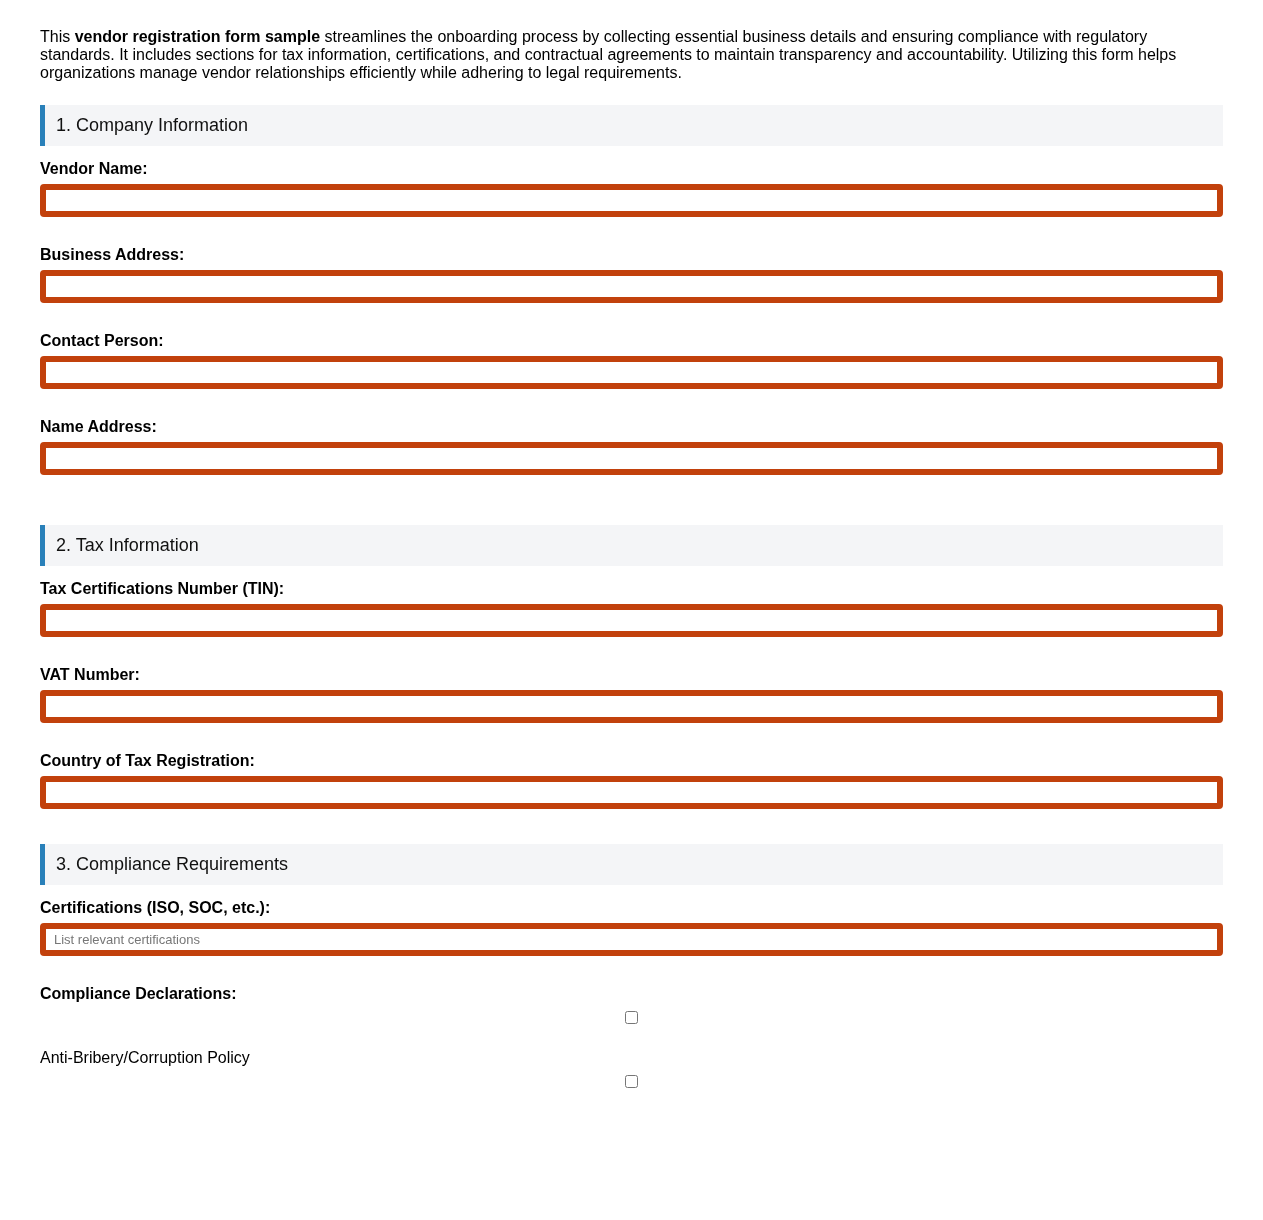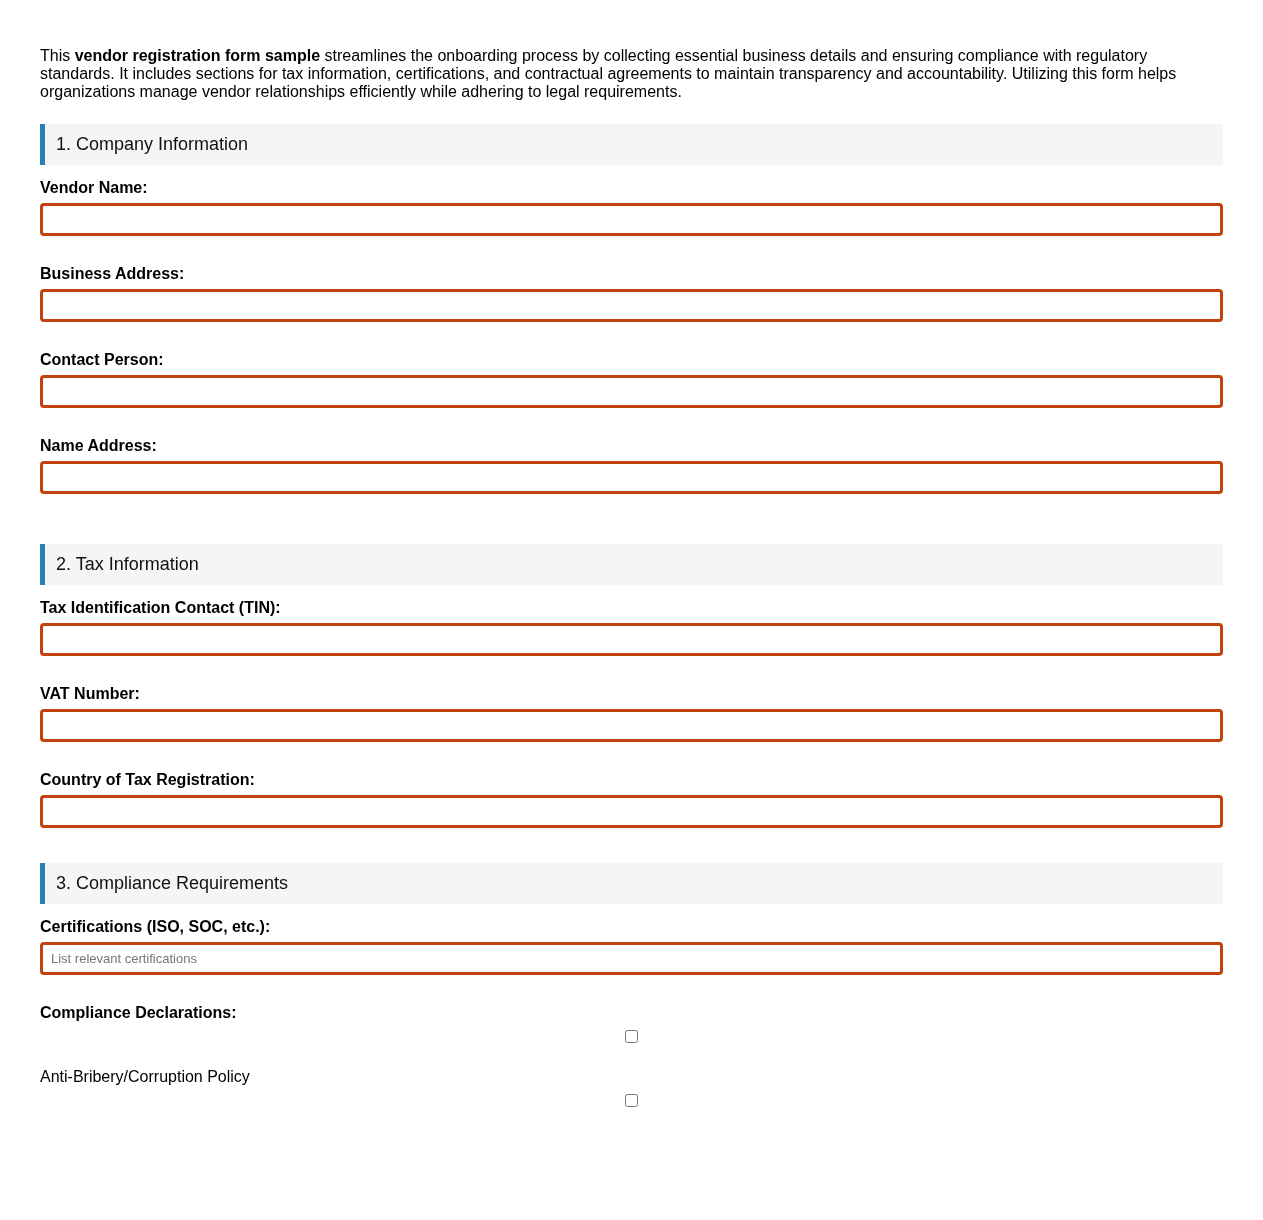--- a/index.html
+++ b/index.html
@@ -20,21 +20,21 @@
     }
     h1 {
       font-size: 24px;
       font-weight: bold;
       color: #2c3e50;
       margin: 20px 0 0 0;
       line-height: 28px;
       height: 28px;
     }
     .intro {
-      margin: 27px 0 0 0;
+      margin: 8px 0 0 0;
       font-size: 16px;
       line-height: 18px;
       width: 1160px;
     }
     .intro b { font-weight: bold; }
     .section-header {
       background: #f4f5f7;
       border-left: 5px solid #2980b9;
       height: 41px;
       line-height: 40px;
@@ -54,21 +54,21 @@
       line-height: 18px;
       height: 18px;
       color: #000;
     }
     .field input[type=text] {
       display: block;
       margin-top: 6px;
       width: 1183px;
       height: 33px;
       box-sizing: border-box;
-      border: 3px solid #c2410c;
+      border: 6px solid #c2410c;
       border-radius: 4px;
       padding: 0 8px;
       font-family: "Liberation Sans", sans-serif;
       font-size: 13px;
       color: #333;
       background: #fff;
     }
     .field input::placeholder { color: #777; }
     .field-gap { height: 15px; }
     .section-gap { height: 35px; }
@@ -119,21 +119,21 @@
   <div class="field">
     <label>Name Address:</label>
     <input type="text" value="" style="">
   </div>
   <div class="field-gap"></div>
 
   <div class="section-gap"></div>
   <div class="section-header">2. Tax Information</div>
 
   <div class="field">
-    <label>Tax Identification Contact (TIN):</label>
+    <label>Tax Certifications Number (TIN):</label>
     <input type="text" value="" style="">
   </div>
   <div class="field-gap"></div>
   <div class="field">
     <label>VAT Number:</label>
     <input type="text" value="" style="">
   </div>
   <div class="field-gap"></div>
   <div class="field">
     <label>Country of Tax Registration:</label>

